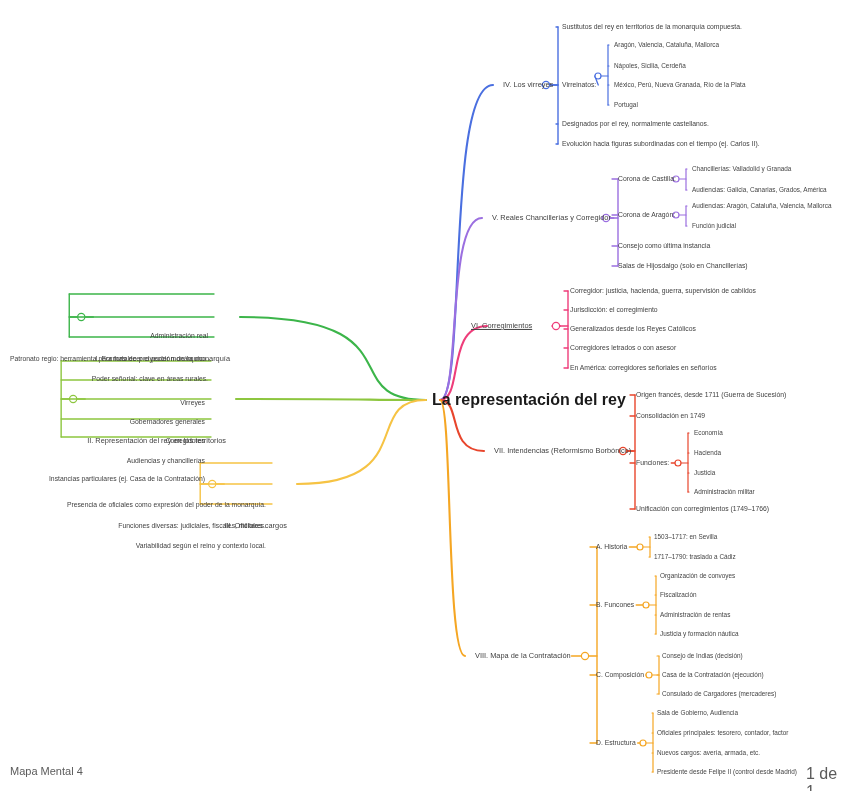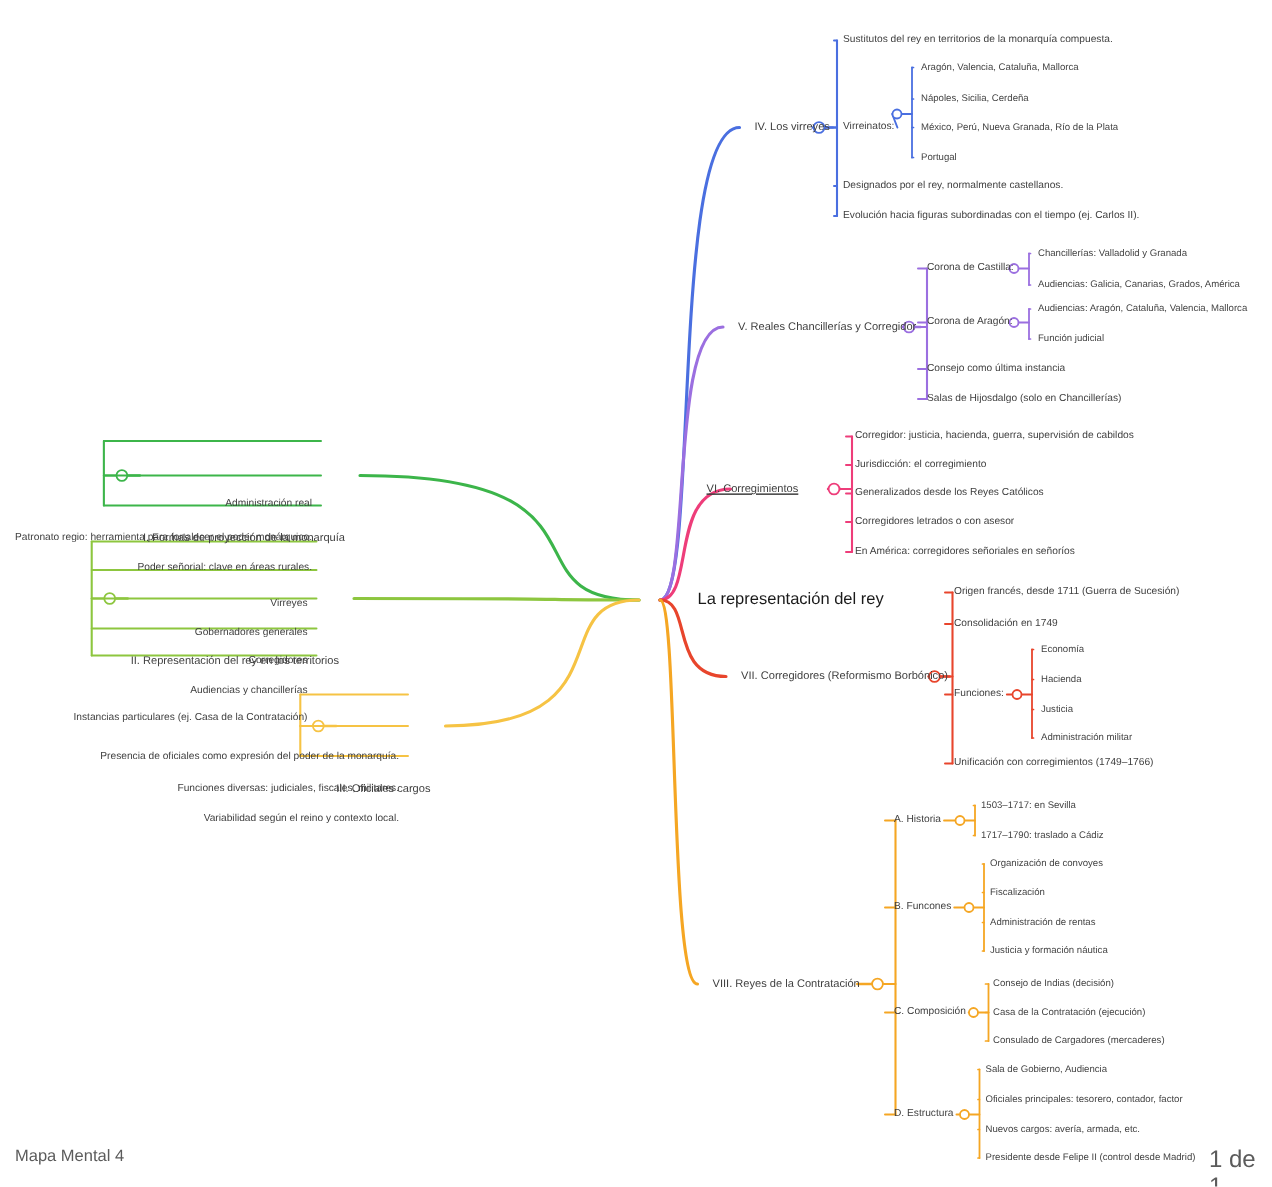--- a/index.html
+++ b/index.html
@@ -1,21 +1,21 @@
 <!DOCTYPE html>
 <html><head>
 <meta charset="utf-8">
 <style>
   html,body{margin:0;padding:0;background:#ffffff;}
   body{width:848px;height:791px;position:relative;overflow:hidden;
        font-family:"Liberation Sans","DejaVu Sans",sans-serif;color:#3a3a3a;}
   #canvas{position:absolute;left:0;top:0;width:848px;height:791px;}
   svg.links{position:absolute;left:0;top:0;width:848px;height:791px;pointer-events:none;}
   .node{position:absolute;white-space:nowrap;line-height:1.1;}
-  .lvl0{font-size:11px;font-weight:normal;color:#1a1a1a;margin-left:33px;}
+  .lvl0{font-size:16px;font-weight:bold;color:#1a1a1a;}
   .lvl1{font-size:7.4px;color:#3f3f3f;}
   .lvl2{font-size:6.8px;color:#3f3f3f;}
   .lvl3{font-size:6.4px;color:#444;}
   .r{transform:translate(-100%,-50%);margin-top:42px;}
   .l{transform:translate(0,-50%);}
   #footer-left{position:absolute;left:10px;top:765px;font-size:11px;color:#5b5b5b;}
   #footer-right{position:absolute;left:806px;top:765px;font-size:16px;color:#5b5b5b;}
 </style>
 </head>
 <body>
@@ -185,30 +185,30 @@
       <div class="node lvl3 l" style="left: 692px; top: 206px;">Audiencias: Aragón, Cataluña, Valencia, Mallorca</div>
       <div class="node lvl3 l" style="left: 692px; top: 226px;">Función judicial</div>
       <div class="node lvl2 l" style="left: 618px; top: 246px;">Consejo como última instancia</div>
       <div class="node lvl2 l" style="left: 618px; top: 266px;">Salas de Hijosdalgo (solo en Chancillerías)</div>
       <div class="node lvl1 l" style="left: 471px; top: 326px; text-decoration: underline;">VI. Corregimientos</div>
       <div class="node lvl2 l" style="left: 570px; top: 291px;">Corregidor: justicia, hacienda, guerra, supervisión de cabildos</div>
       <div class="node lvl2 l" style="left: 570px; top: 310px;">Jurisdicción: el corregimiento</div>
       <div class="node lvl2 l" style="left: 570px; top: 329px;">Generalizados desde los Reyes Católicos</div>
       <div class="node lvl2 l" style="left: 570px; top: 348px;">Corregidores letrados o con asesor</div>
       <div class="node lvl2 l" style="left: 570px; top: 368px;">En América: corregidores señoriales en señoríos</div>
-      <div class="node lvl1 l" style="left: 494px; top: 451px;">VII. Corregidores (Reformismo Borbónico)</div>
+      <div class="node lvl1 l" style="left: 494px; top: 451px;">VII. Intendencias (Reformismo Borbónico)</div>
       <div class="node lvl2 l" style="left: 636px; top: 395px;">Origen francés, desde 1711 (Guerra de Sucesión)</div>
       <div class="node lvl2 l" style="left: 636px; top: 416px;">Consolidación en 1749</div>
       <div class="node lvl2 l" style="left: 636px; top: 463px;">Funciones:</div>
       <div class="node lvl3 l" style="left: 694px; top: 433px;">Economía</div>
       <div class="node lvl3 l" style="left: 694px; top: 453px;">Hacienda</div>
       <div class="node lvl3 l" style="left: 694px; top: 473px;">Justicia</div>
       <div class="node lvl3 l" style="left: 694px; top: 492px;">Administración militar</div>
       <div class="node lvl2 l" style="left: 636px; top: 509px;">Unificación con corregimientos (1749–1766)</div>
-      <div class="node lvl1 l" style="left: 475px; top: 656px;">VIII. Reyes de la Contratación</div>
+      <div class="node lvl1 l" style="left: 475px; top: 656px;">VIII. Mapa de la Contratación</div>
       <div class="node lvl2 l" style="left: 596px; top: 547px;">A. Historia</div>
       <div class="node lvl3 l" style="left: 654px; top: 537px;">1503–1717: en Sevilla</div>
       <div class="node lvl3 l" style="left: 654px; top: 557px;">1717–1790: traslado a Cádiz</div>
       <div class="node lvl2 l" style="left: 596px; top: 605px;">B. Funcones</div>
       <div class="node lvl3 l" style="left: 660px; top: 576px;">Organización de convoyes</div>
       <div class="node lvl3 l" style="left: 660px; top: 595px;">Fiscalización</div>
       <div class="node lvl3 l" style="left: 660px; top: 615px;">Administración de rentas</div>
       <div class="node lvl3 l" style="left: 660px; top: 634px;">Justicia y formación náutica</div>
       <div class="node lvl2 l" style="left: 596px; top: 675px;">C. Composición</div>
       <div class="node lvl3 l" style="left: 662px; top: 656px;">Consejo de Indias (decisión)</div>

